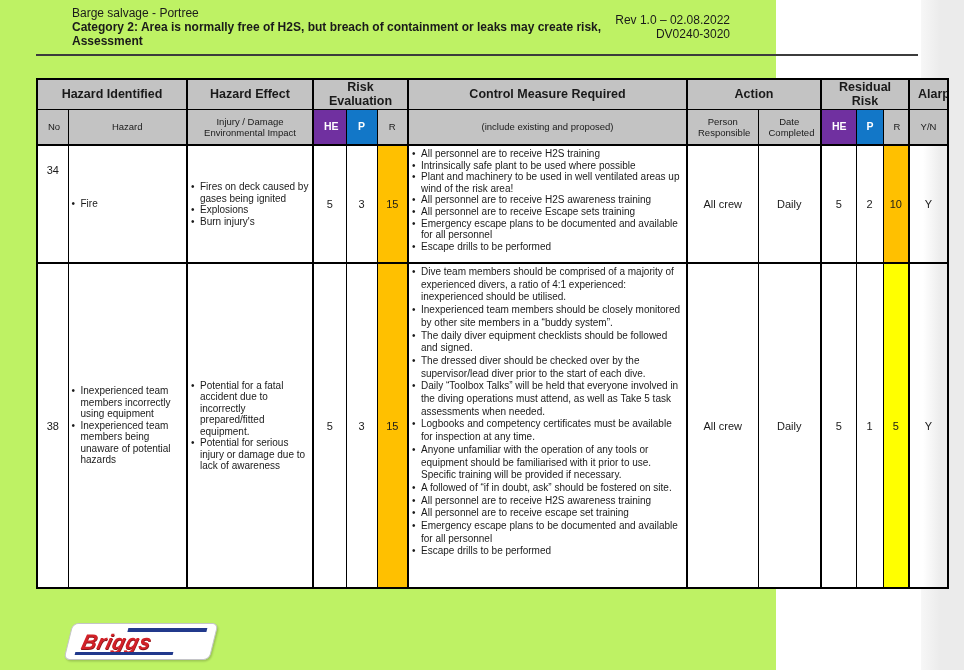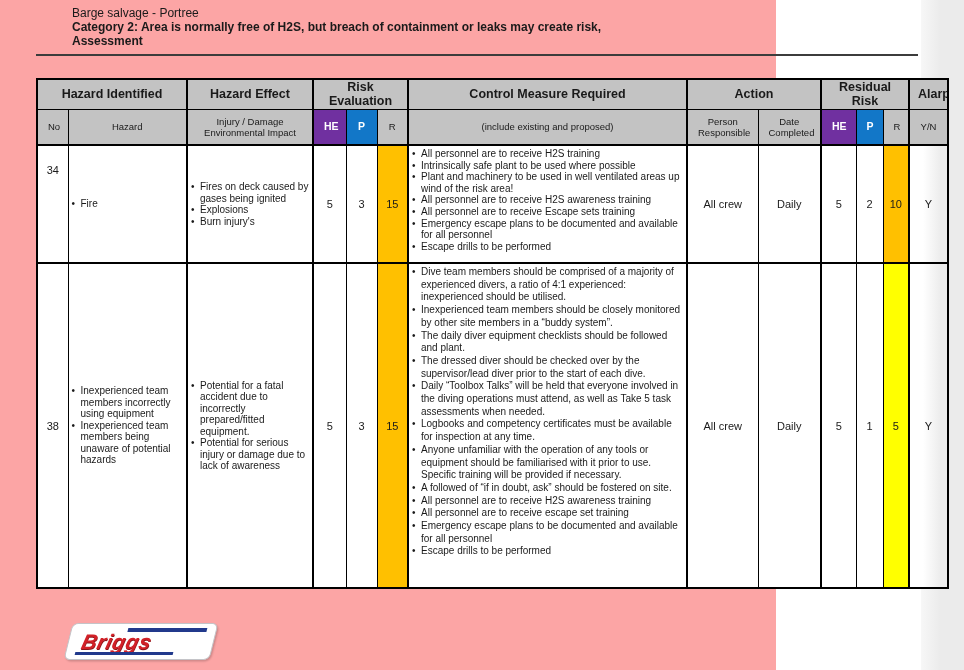--- a/index.html
+++ b/index.html
@@ -1,18 +1,18 @@
 <!DOCTYPE html>
 <html><head>
 <meta charset="utf-8">
 <style>
   * { margin:0; padding:0; box-sizing:border-box; }
   html,body { width:964px; height:670px; background:#ffffff; overflow:hidden;
               font-family:"Liberation Sans", sans-serif; color:#1a1a1a; }
-  .canvas { position:relative; width:776px; height:670px; background:#fca5a5; }
+  .canvas { position:relative; width:776px; height:670px; background:#bef264; }
 
   .right-band { position:absolute; left:921px; top:0; width:43px; height:670px;
                 background:linear-gradient(to right,#f7f7f7,#ebebeb 45%); z-index:1; }
 
   .titleblock { position:absolute; left:72px; top:6px; font-size:12px; line-height:14px; z-index:2; }
   .titleblock .t1 { font-weight:normal; }
   .titleblock .t2, .titleblock .t3 { font-weight:bold; }
 
   .revblock { position:absolute; right:46px; top:13px; text-align:right;
               font-size:12px; line-height:14px; z-index:2; }
@@ -71,20 +71,24 @@
 <div class="canvas">
 
   <div class="right-band"></div>
 
   <div class="titleblock">
     <div class="t1">Barge salvage - Portree</div>
     <div class="t2">Category 2: Area is normally free of H2S, but breach of containment or leaks may create risk,</div>
     <div class="t3">Assessment</div>
   </div>
 
+  <div class="revblock">
+    <div>Rev 1.0 – 02.08.2022</div>
+    <div>DV0240-3020</div>
+  </div>
 
   <div class="title-rule"></div>
 
   <table class="risk">
     <colgroup>
       <col style="width:31px">
         <col style="width:119px">
         <col style="width:126px">
       <col style="width:33px">
         <col style="width:31px">
@@ -228,21 +232,21 @@
               <div class="li">
                 <span class="b">•</span>
                 <span class="t">Dive team members should be comprised of a majority of experienced divers, a ratio of 4:1 experienced: inexperienced should be utilised.</span>
               </div>
               <div class="li">
                 <span class="b">•</span>
                 <span class="t">Inexperienced team members should be closely monitored by other site members in a “buddy system”.</span>
               </div>
               <div class="li">
                 <span class="b">•</span>
-                <span class="t">The daily diver equipment checklists should be followed and plant.</span>
+                <span class="t">The daily diver equipment checklists should be followed and signed.</span>
               </div>
               <div class="li">
                 <span class="b">•</span>
                 <span class="t">The dressed diver should be checked over by the supervisor/lead diver prior to the start of each dive.</span>
               </div>
               <div class="li">
                 <span class="b">•</span>
                 <span class="t">Daily “Toolbox Talks” will be held that everyone involved in the diving operations must attend, as well as Take 5 task assessments when needed.</span>
               </div>
               <div class="li">

